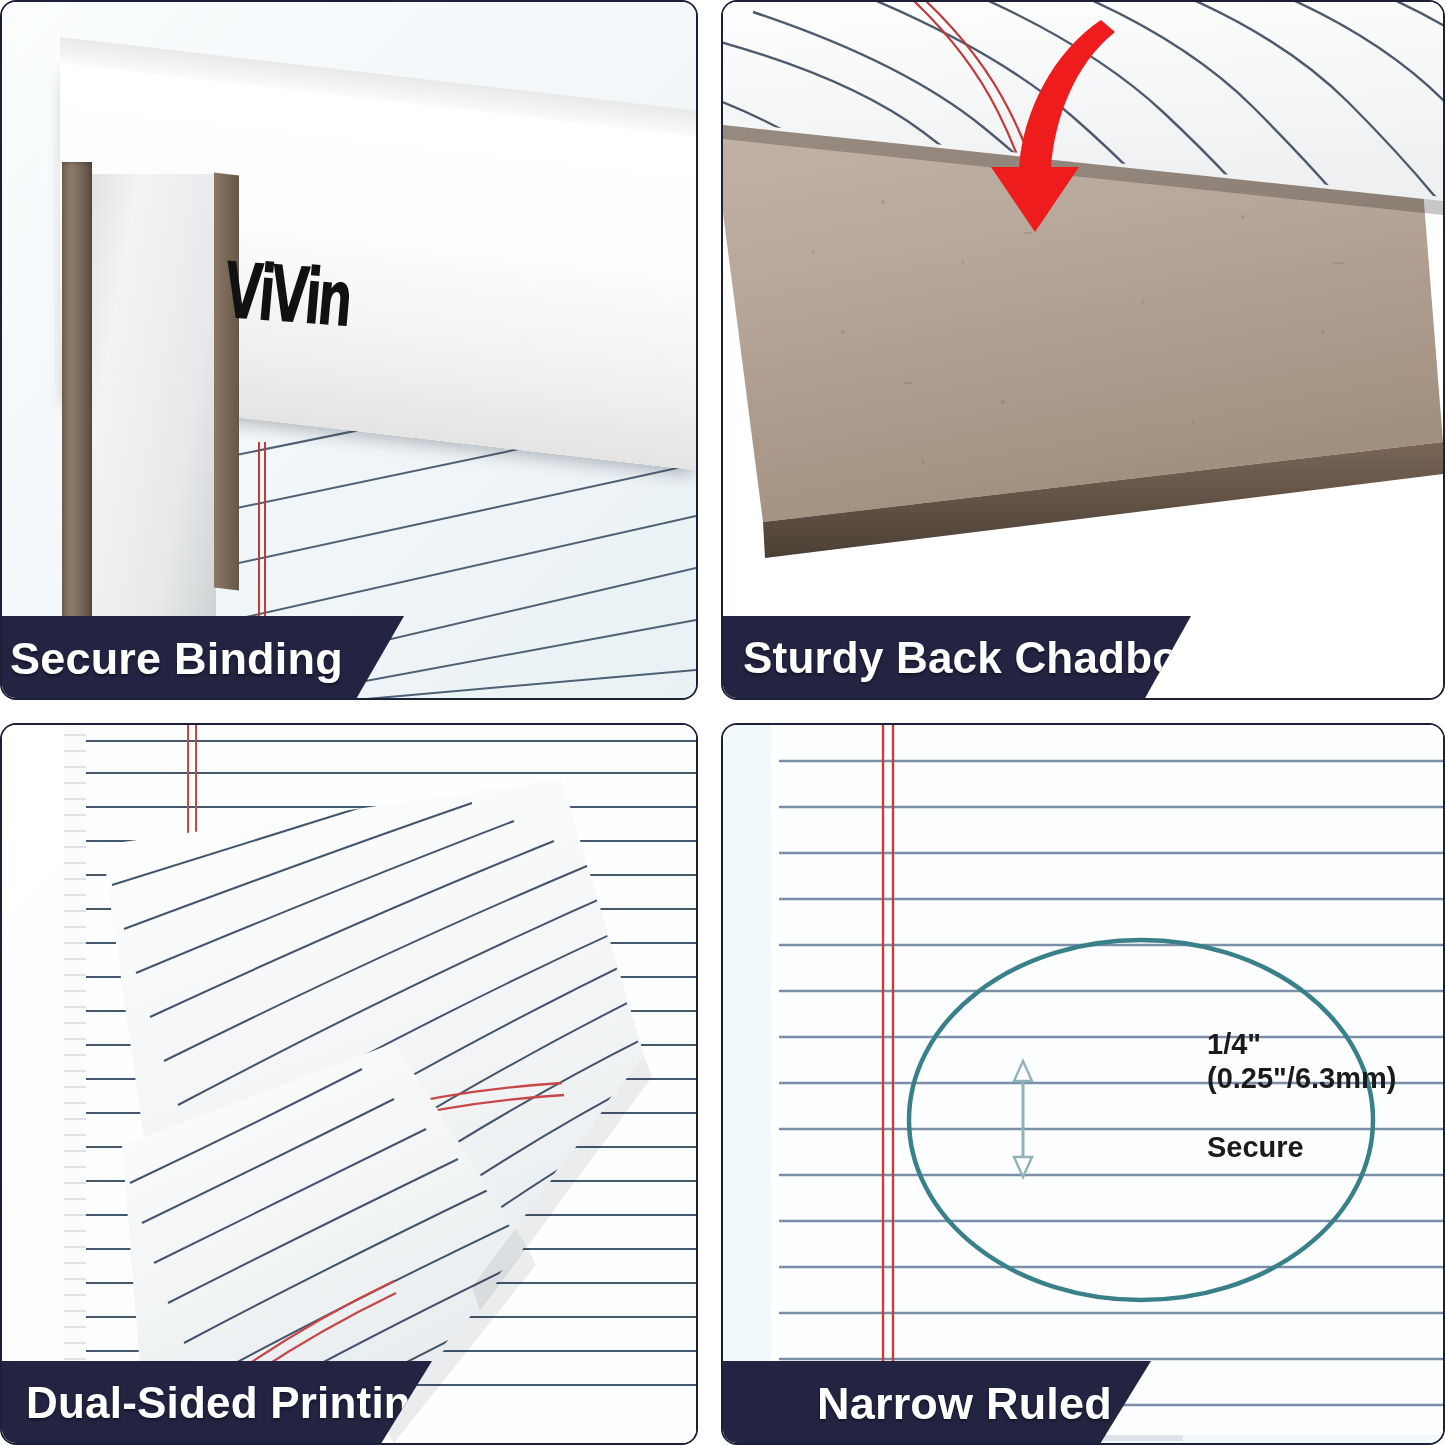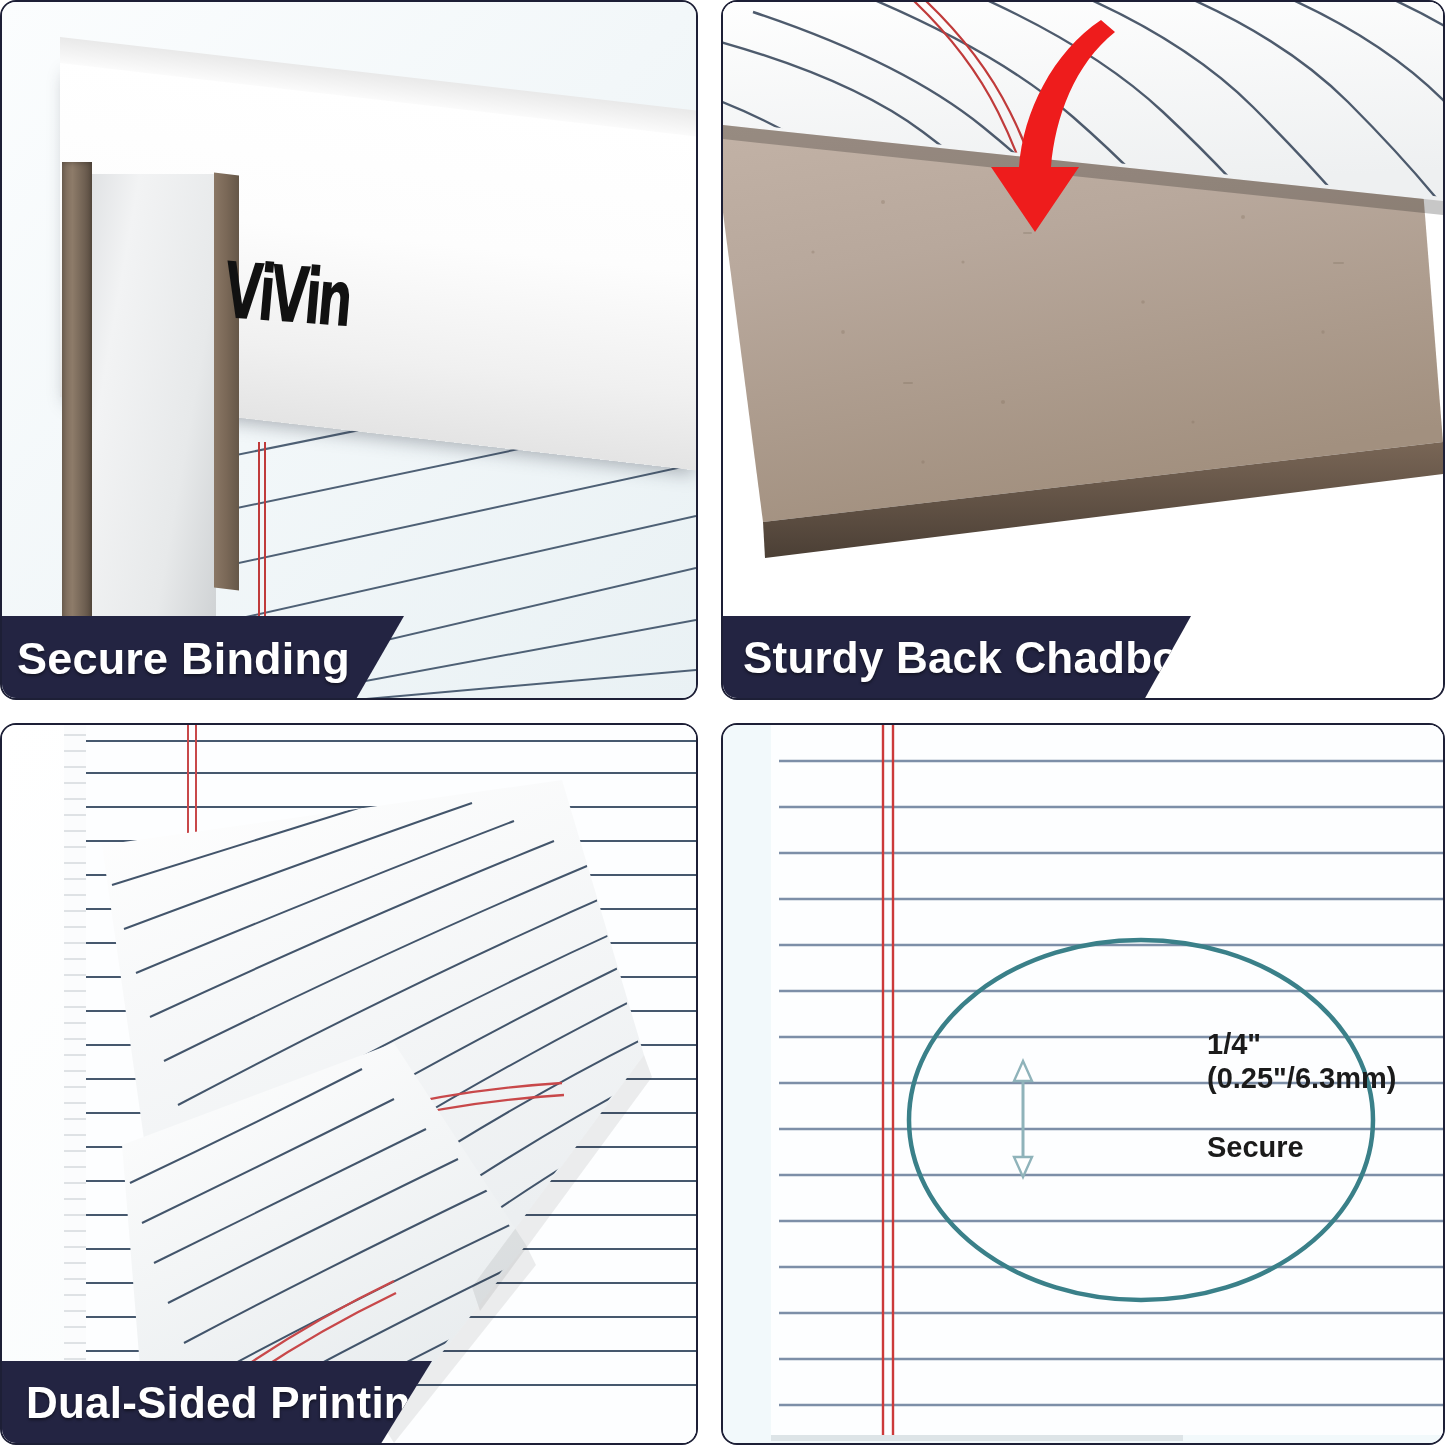--- a/index.html
+++ b/index.html
@@ -41,21 +41,21 @@
   .ribbon.w1{width:404px;clip-path:polygon(0 0,100% 0,88% 100%,0 100%);}
   .ribbon.w2{width:470px;clip-path:polygon(0 0,100% 0,90% 100%,0 100%);}
   .ribbon.w3{width:432px;clip-path:polygon(0 0,100% 0,88% 100%,0 100%);}
   .ribbon.w4{width:430px;clip-path:polygon(0 0,100% 0,88% 100%,0 100%);}
   .ribbon-text{
     font-size:45px;
     line-height:1;
     white-space:nowrap;
     text-shadow:0 2px 3px rgba(0,0,0,.45);
   }
-  .ribbon.w1 .ribbon-text{padding-left:17px;}
+  .ribbon.w1 .ribbon-text{padding-left:10px;}
   .ribbon.w2 .ribbon-text{padding-left:22px;font-size:44px;}
   .ribbon.w3 .ribbon-text{padding-left:26px;font-size:44px;}
   .ribbon.w4 .ribbon-text{padding-left:96px;font-size:45px;}
 
   
   .p1{background:linear-gradient(160deg,#f7fbfc 0%,#eef5f7 45%,#e9f1f4 100%);}
   .binder{
     position:absolute;
     left:58px; top:92px;
     width:640px; height:340px;
@@ -449,15 +449,18 @@
       <polygon points="300,452 291,432 309,432" fill="#ffffff" stroke="#8fb3ba" stroke-width="2.4"></polygon>
 
       <path d="M48 710 L460 710 L460 716 L48 716 Z" fill="#cfd6da" opacity=".6"></path>
     </svg>
 
     <div class="note">
       <div>1/4" (0.25"/6.3mm)</div>
       <div>Secure</div>
     </div>
 
+    <div class="ribbon w4">
+      <div class="ribbon-text">Narrow Ruled</div>
+    </div>
   </div>
 
 </div>
 
 </body></html>

